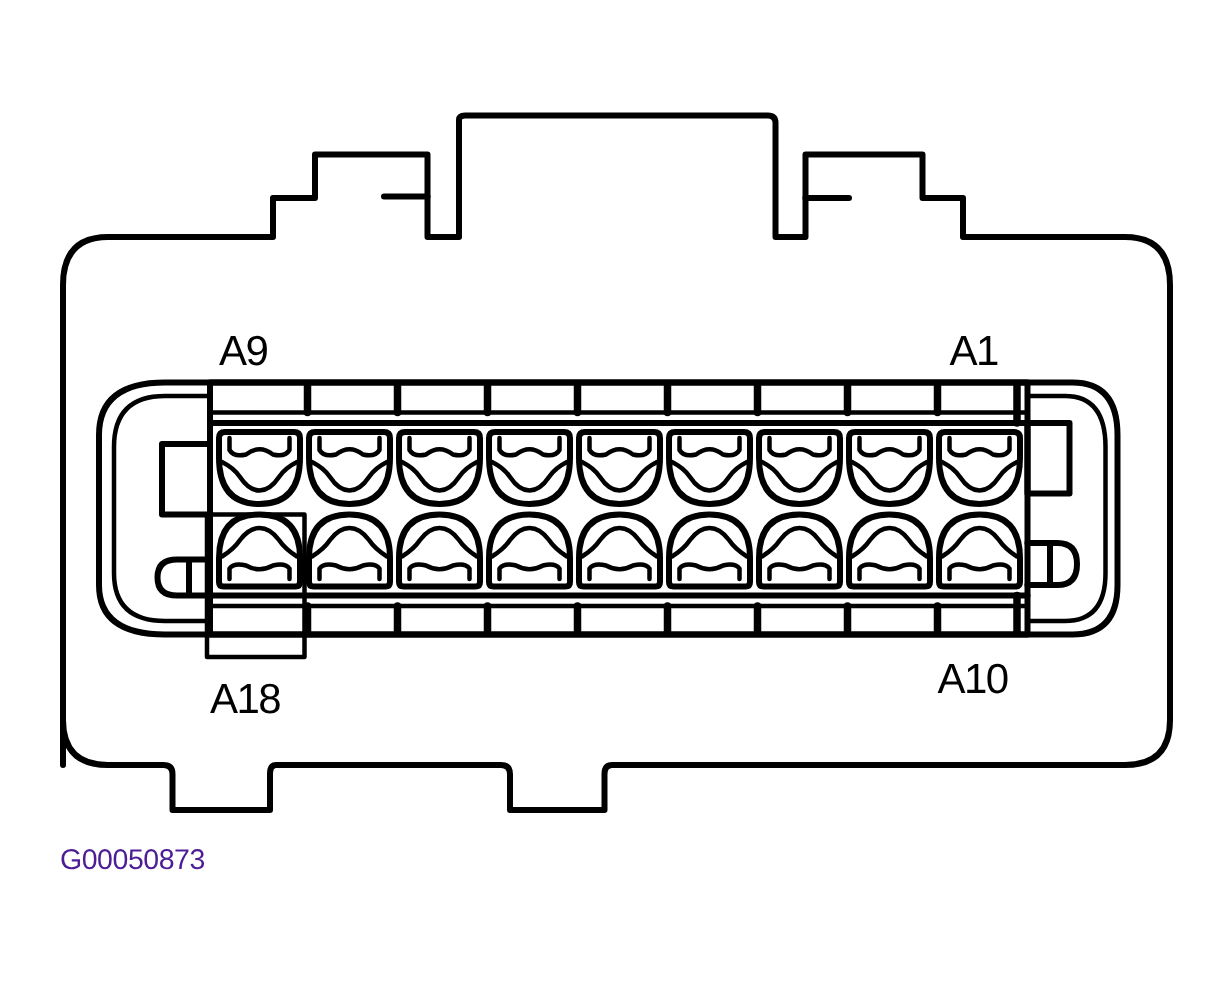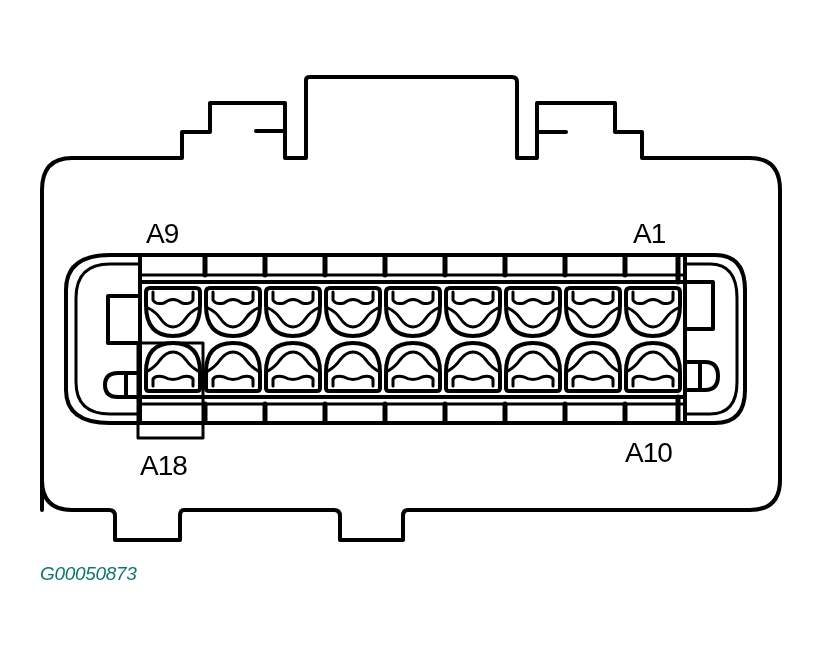--- a/index.html
+++ b/index.html
@@ -26,23 +26,22 @@
       font-size: 28px;
       fill: #000000;
       letter-spacing: -1px;
     }
     .caption {
       position: absolute;
       left: 40px;
       top: 563px;
       font-family: "Liberation Sans", sans-serif;
       font-size: 19px;
-      color: #0f766e;
+      color: #4c1d95;
       letter-spacing: -0.3px;
-      font-style: italic;
     }
   </style>
 </head>
 <body>
 
 <svg id="diagram" viewBox="0 0 821 655" xmlns="http://www.w3.org/2000/svg">
   <g fill="none" stroke="#000" stroke-width="4" stroke-linejoin="round" stroke-linecap="round">
 
     <path d="M 42 510
          L 42 190

